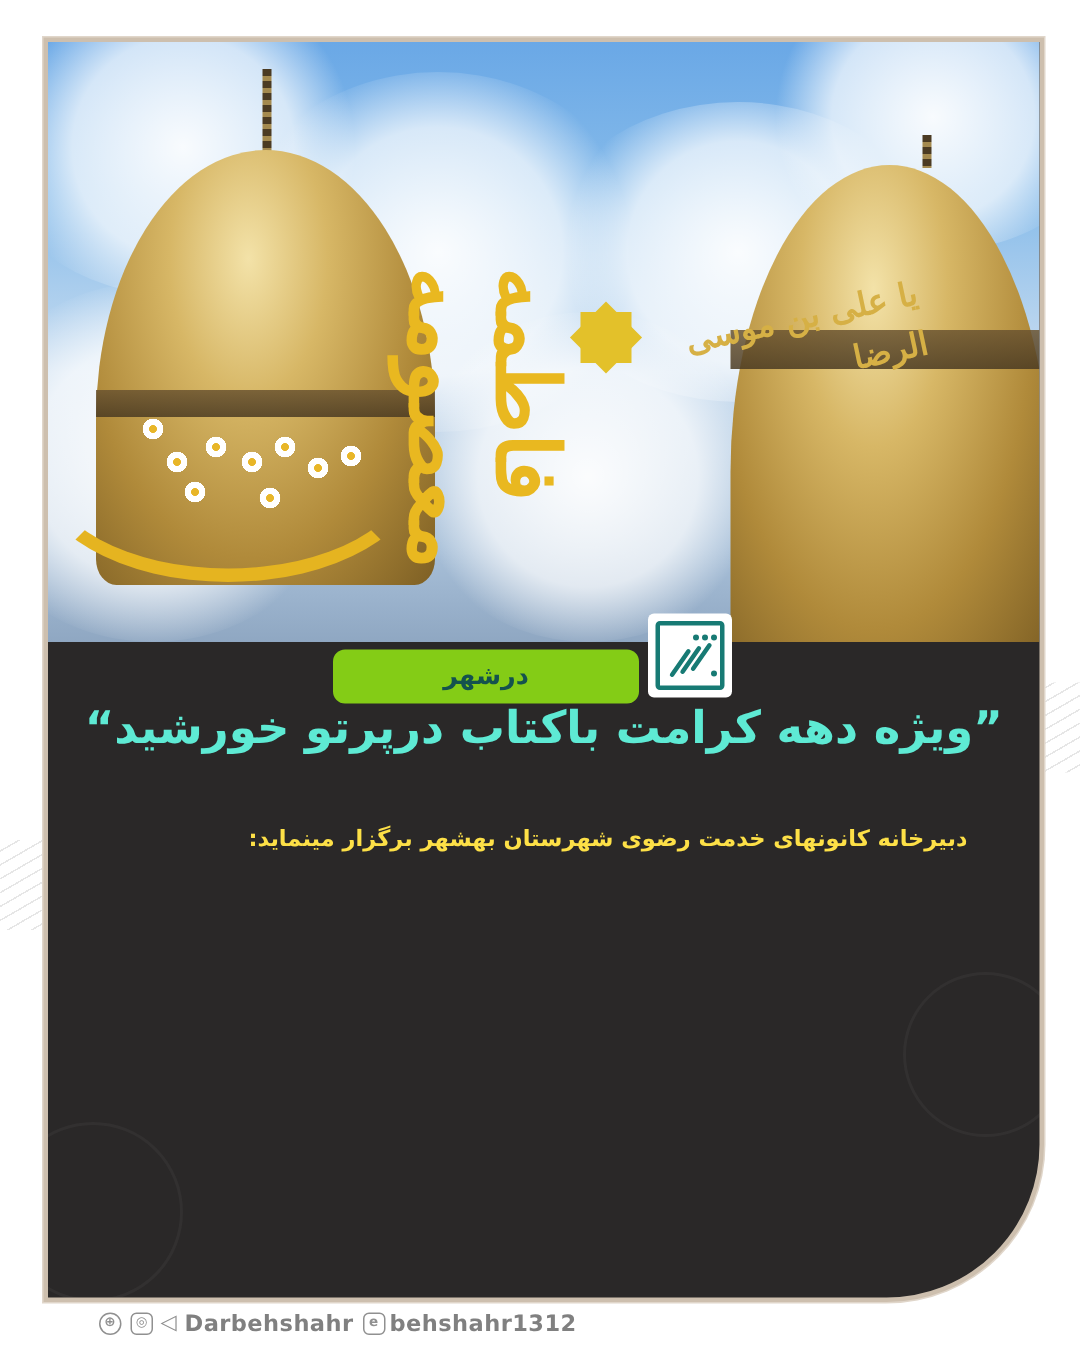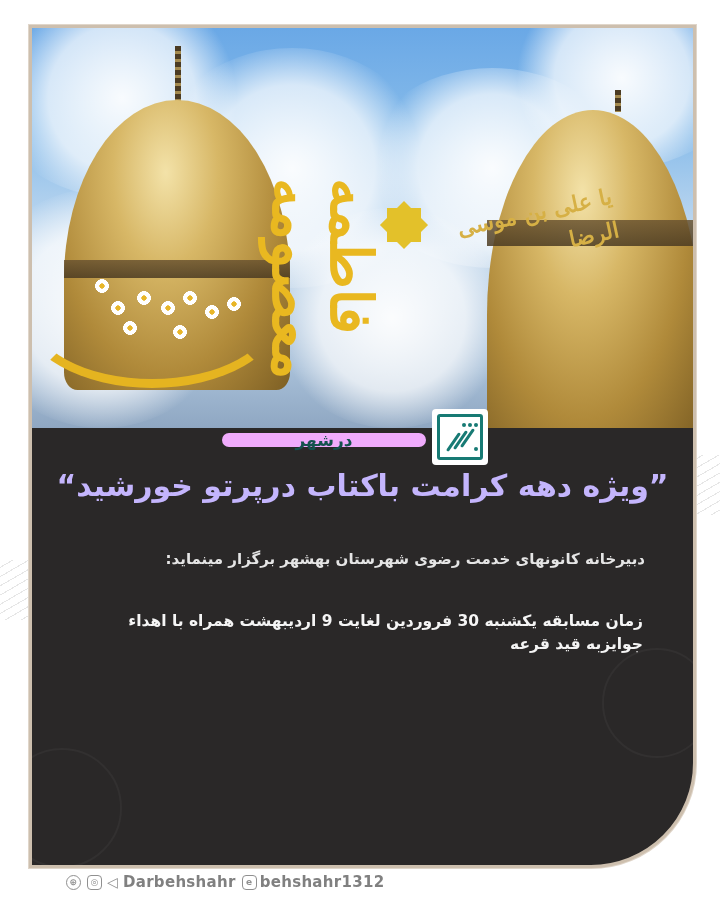--- a/index.html
+++ b/index.html
@@ -26,35 +26,35 @@
     .dome-band { position: absolute; left: 0; right: 0; height: 18px; background: linear-gradient(180deg, #6b5430, #4a3a22); opacity: .85; }
     .spire { position: absolute; width: 6px; background: repeating-linear-gradient(180deg, #4b3b23 0 5px, #a48a4f 5px 8px); }
     .daisy { position: absolute; width: 16px; height: 16px; border-radius: 50%;
       background: radial-gradient(circle, #e8b628 0 22%, #ffffff 24% 60%, rgba(255,255,255,0) 62%); }
     .calli { position: absolute; color: #e9b820; font-family: "DejaVu Serif", serif; font-weight: bold; }
     .star8 { position: absolute; width: 34px; height: 34px; background: #e3c12a; }
     .star8::after { content: ""; position: absolute; inset: 0; background: #e3c12a; transform: rotate(45deg); }
     .gold-swoosh { position: absolute; border: 9px solid #e5b420; border-color: transparent transparent #e5b420 transparent; border-radius: 50%; }
 
     
-    .tag-pill { position: absolute; left: 190px; top: 405px; width: 204px; height: 14px;
-      background: #f0abfc; border-radius: 8px; display: flex; align-items: center; justify-content: center;
+    .tag-pill { position: absolute; left: 190px; top: 405px; width: 204px; height: 36px;
+      background: #84cc16; border-radius: 8px; display: flex; align-items: center; justify-content: center;
       direction: rtl; color: #14524e; font-weight: bold; font-size: 17px; }
     .logo { position: absolute; left: 400px; top: 381px; width: 56px; height: 56px;
       background: #ffffff; border-radius: 4px; padding: 5px; }
     .logo-inner { position: relative; width: 100%; height: 100%; border: 3px solid #177a74; border-radius: 3px; }
     .logo-inner .stroke { position: absolute; width: 3px; height: 22px; background: #177a74; transform: rotate(35deg); border-radius: 2px; }
     .logo-inner .dot { position: absolute; width: 4px; height: 4px; border-radius: 50%; background: #177a74; }
 
     
     .title { position: absolute; left: 0; right: 0; top: 440px; text-align: center; direction: rtl;
-      color: #c4b5fd; font-weight: bold; font-size: 30px; letter-spacing: -0.5px; }
+      color: #5eead4; font-weight: bold; font-size: 30px; letter-spacing: -0.5px; }
 
     
-    .intro { position: absolute; right: 48px; top: 522px; direction: rtl; color: #e5e5e5;
+    .intro { position: absolute; right: 48px; top: 522px; direction: rtl; color: #fde047;
       font-size: 15px; font-weight: bold; }
     .para { position: absolute; left: 56px; right: 50px; top: 582px; direction: rtl; text-align: justify;
       color: #f5f5f5; font-size: 15.5px; font-weight: bold; line-height: 22.5px; }
     .para p { margin: 0; }
     .para .last { text-align: right; }
 
     
     .orn { position: absolute; border-radius: 50%; border: 2px solid rgba(255,255,255,0.04); }
 
     
@@ -122,21 +122,20 @@
       <div class="dot" style="left:34px;top:6px;"></div>
       <div class="dot" style="left:34px;top:30px;"></div>
     </div>
   </div>
 
   <div class="title">”ویژه دهه کرامت باکتاب درپرتو خورشید“</div>
 
   <div class="intro">دبیرخانه کانونهای خدمت رضوی شهرستان بهشهر برگزار مینماید:</div>
 
   <div class="para">
-    <p class="last">زمان مسابقه یکشنبه 30 فروردین لغایت  9 اردیبهشت همراه با اهداء جوایزبه  قید قرعه</p>
   </div>
 </div>
 
 <div class="footer">
   <span class="seg">
     <span class="ic">⊕</span>
   </span>
   <span class="seg">
     <span class="ic sq">◎</span>
     <span class="ic" style="border:none;font-size:14px;">◁</span>

